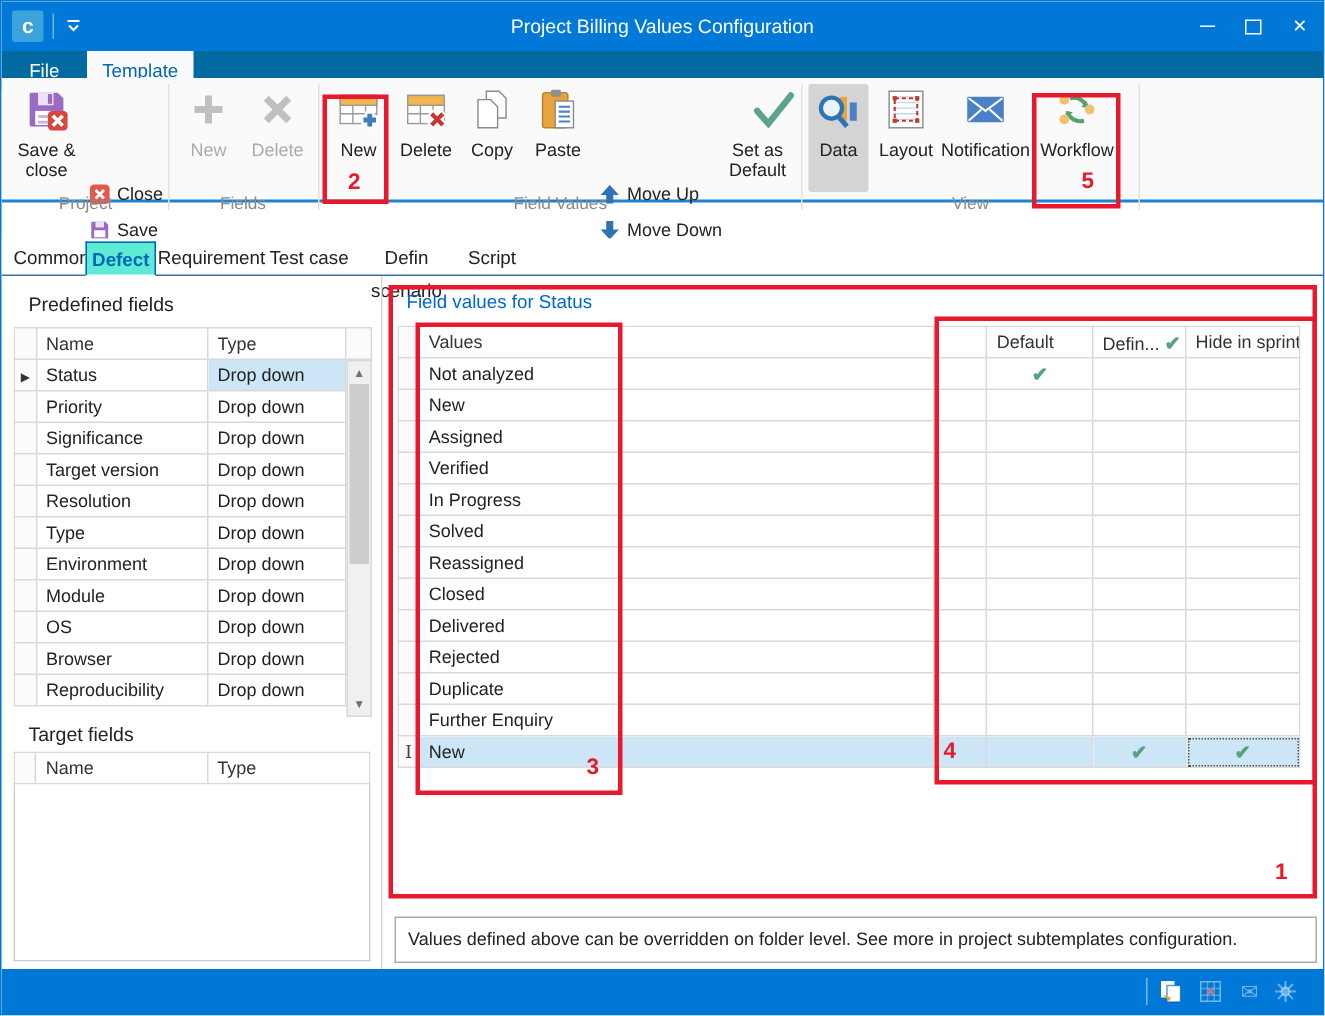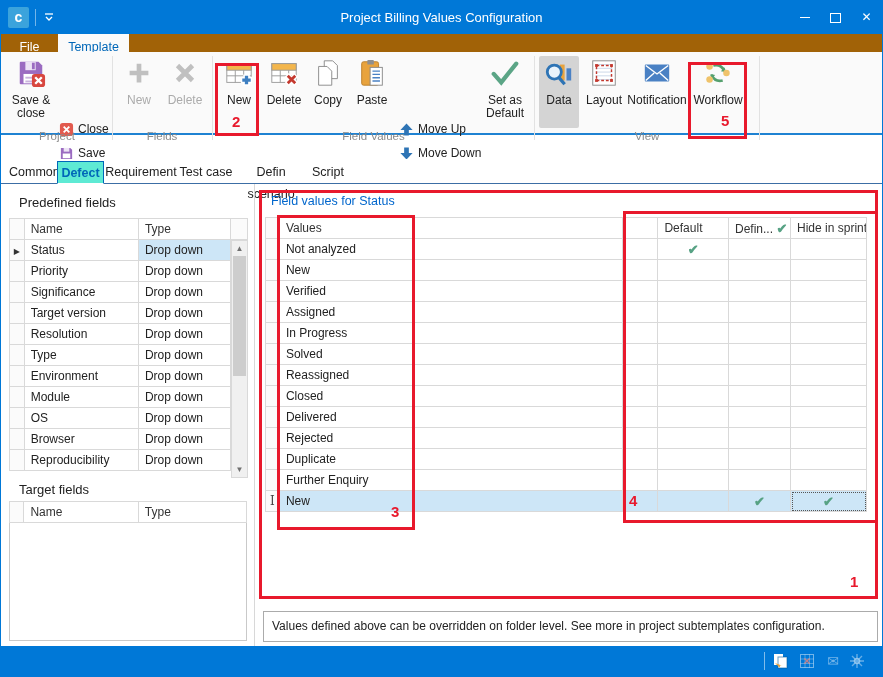--- a/index.html
+++ b/index.html
@@ -12,21 +12,21 @@
     color:#fff;font-weight:bold;font-size:14px;text-align:center;line-height:21px;border-radius:2px;}
   .qatsep{position:absolute;left:34px;top:8px;width:1px;height:17px;background:rgba(255,255,255,.45);}
   .qat{position:absolute;left:42px;top:10px;width:12px;height:12px;}
   .wtitle{position:absolute;left:0;right:0;top:0;height:33px;line-height:33px;text-align:center;
     color:#fff;font-size:13px;}
   .wbtn{position:absolute;top:0;width:31px;height:33px;color:#fff;text-align:center;line-height:33px;}
   .wbtn.min{right:62px;} .wbtn.max{right:31px;} .wbtn.cls{right:0;}
   .minbar{display:inline-block;width:10px;height:1px;background:#fff;vertical-align:middle;}
   .maxbox{display:inline-block;width:9px;height:8px;border:1px solid #fff;vertical-align:middle;}
   
-  .ribtabs{position:absolute;left:0;top:33px;right:0;height:26px;background:#a16207;}
+  .ribtabs{position:absolute;left:0;top:33px;right:0;height:26px;background:#0369a1;}
   .ribtab{position:absolute;top:0;height:26px;line-height:26px;text-align:center;color:#fff;font-size:12.5px;}
   .ribtab.file{left:0;width:57px;}
   .ribtab.sel{left:57px;width:71px;background:#FAFAFA;color:#0067B8;}
   
   .ribbon{position:absolute;left:0;top:51px;right:0;height:83px;background:#FAFAFA;
     border-bottom:2px solid #1E82D2;box-sizing:border-box;}
   .rgrouplabel{position:absolute;top:78px;font-size:11.5px;color:#8A8A8A;text-align:center;}
   .rsep{position:absolute;top:4px;width:1px;height:84px;background:#E2E2E2;}
   .bigbtn{position:absolute;top:4px;height:72px;display:flex;flex-direction:column;align-items:center;
     text-align:center;font-size:12px;line-height:13px;color:#222;}
@@ -212,21 +212,21 @@
     <div class="smallbtn" style="left:398px;top:91px;">
       <span class="sicon">
         <svg width="15" height="15" viewBox="0 0 16 16">
             <g transform="rotate(180 8 8)">
               <path d="M8 1.5L14.5 8.5H10.5V14.5H5.5V8.5H1.5Z" fill="#2E74B5"></path>
             </g>
           </svg>
       </span>
       <span>Move Down</span>
     </div>
-    <div class="bigbtn" style="left:478px;width:52px;">
+    <div class="bigbtn" style="left:478px;width:52px;align-items:flex-end;">
       <span class="bicon">
         <svg width="30" height="30" viewBox="0 0 32 32">
             <path d="M4 17l8 9L28 6" stroke="#5BA586" stroke-width="4.5" fill="none" stroke-linecap="round"></path>
           </svg>
       </span>
       <span>Set as Default</span>
     </div>
     <div class="rgrouplabel" style="left:215px;width:315px;">Field Values</div>
     <div class="rsep" style="left:533px;"></div>
 
@@ -442,29 +442,29 @@
           <tr class="">
        <td class="rowhdr"></td>
        <td>New</td>
        <td></td>
        <td class="ck"></td>
        <td class="ck"></td>
        <td class="ck "></td>
      </tr>
           <tr class="">
        <td class="rowhdr"></td>
+       <td>Assigned</td>
+       <td></td>
+       <td class="ck"></td>
+       <td class="ck"></td>
+       <td class="ck "></td>
+     </tr>
+          <tr class="">
+       <td class="rowhdr"></td>
        <td>Verified</td>
-       <td></td>
-       <td class="ck"></td>
-       <td class="ck"></td>
-       <td class="ck "></td>
-     </tr>
-          <tr class="">
-       <td class="rowhdr"></td>
-       <td>Assigned</td>
        <td></td>
        <td class="ck"></td>
        <td class="ck"></td>
        <td class="ck "></td>
      </tr>
           <tr class="">
        <td class="rowhdr"></td>
        <td>In Progress</td>
        <td></td>
        <td class="ck"></td>

